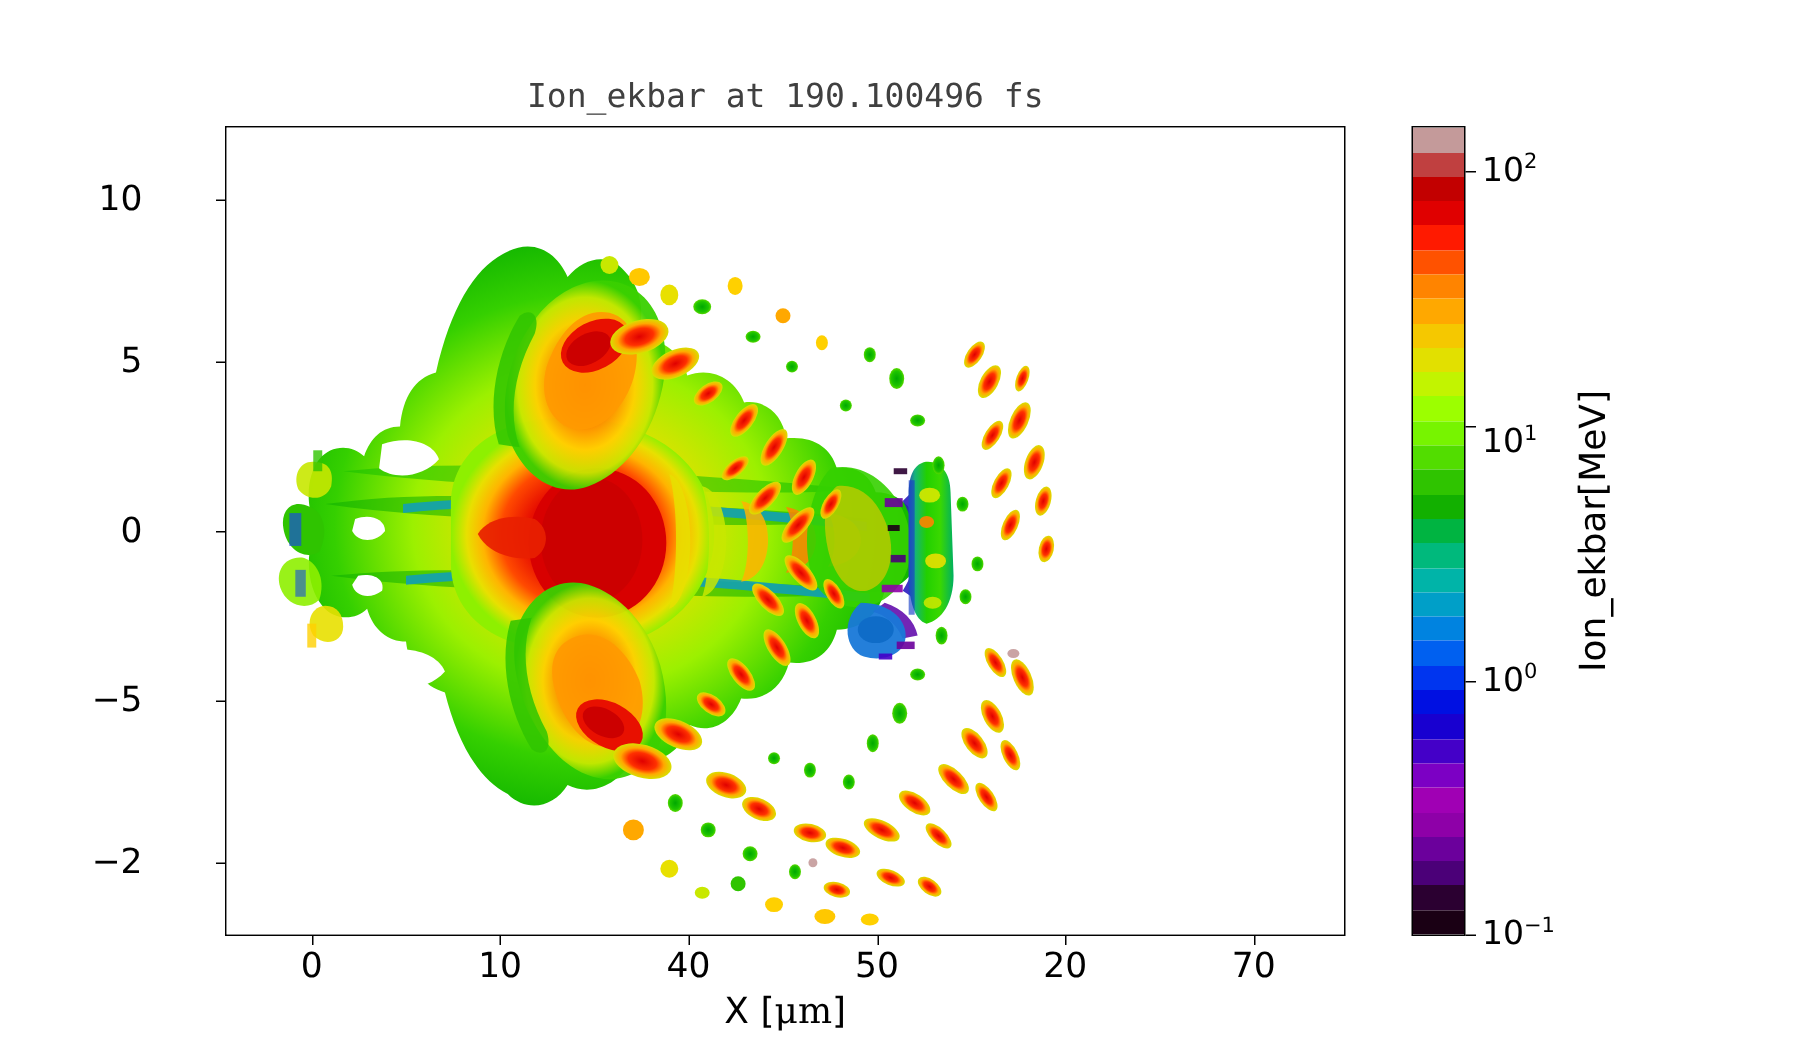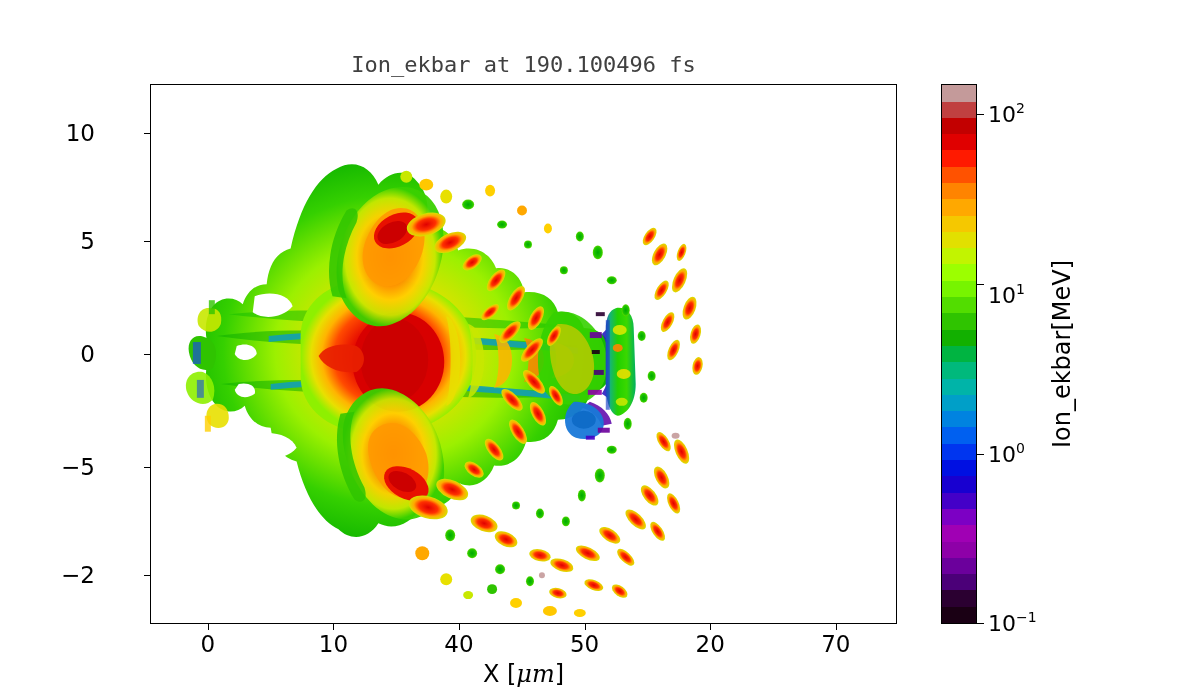--- a/index.html
+++ b/index.html
@@ -25,21 +25,21 @@
   .tick-y{position:absolute;height:0;width:6px;border-top:1.7px solid #000;left:144px;}
   .ticklbl-x{position:absolute;top:631px;transform:translateX(-50%);
       font-size:23px;color:#000;font-family:"DejaVu Sans","Liberation Sans",sans-serif;}
   .ticklbl-y{position:absolute;right:1105px;transform:translateY(-50%);
       font-size:23px;color:#000;text-align:right;white-space:nowrap;
       font-family:"DejaVu Sans","Liberation Sans",sans-serif;}
 
   
   #xlabel{position:absolute;left:150px;top:660px;width:747px;text-align:center;
       font-size:24px;color:#000;}
-  .mu{font-style:italic;font-family:"DejaVu Serif","Liberation Serif",serif;margin-top:48px;}
+  .mu{font-family:"DejaVu Serif","Liberation Serif",serif;margin-top:48px;}
 
   
   #cbar{position:absolute;left:941px;top:84px;width:36px;height:540px;
         box-sizing:border-box;border:1.6px solid #000;overflow:hidden;}
   #cbar-bands{position:absolute;left:0;top:0;width:100%;height:100%;
         display:flex;flex-direction:column-reverse;}
   #cbar-bands span{display:block;width:100%;flex:1 1 auto;}
   .ctick{position:absolute;left:977px;width:7px;height:0;border-top:1.6px solid #000;}
   .ctick-lbl{position:absolute;left:988px;transform:translateY(-50%);
         font-size:22px;color:#000;white-space:nowrap;}

